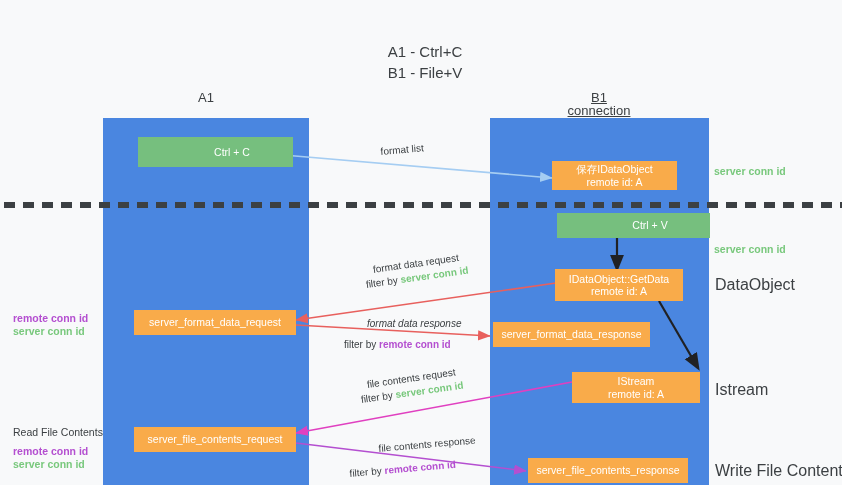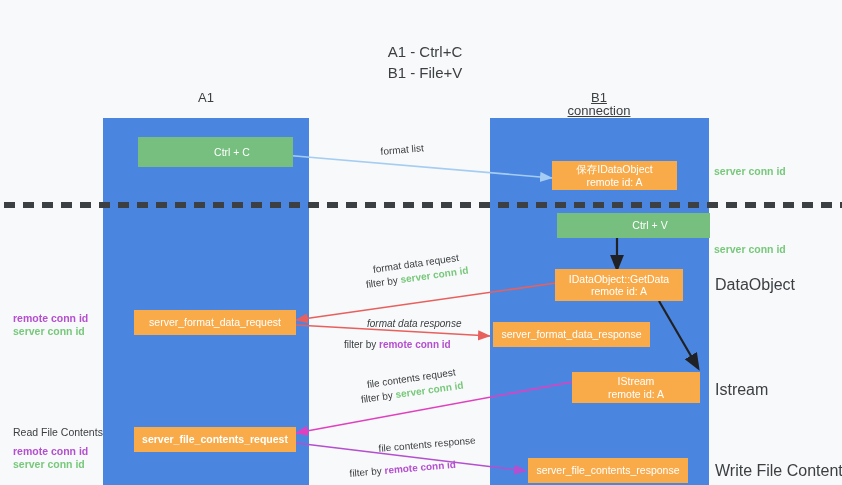--- a/index.html
+++ b/index.html
@@ -102,21 +102,21 @@
   </svg>
 
   <div class="node green" style="left:134px;top:104px;width:122px;height:30px;">
     <span>Ctrl + C</span>
   </div>
 
   <div class="node orange" style="left:130px;top:277px;width:162px;height:25px;">
     <span>server_format_data_request</span>
   </div>
 
-  <div class="node orange" style="left:130px;top:394px;width:162px;height:25px;font-weight:bold;">
+  <div class="node orange" style="left:130px;top:394px;width:162px;height:25px;">
     <span>server_file_contents_request</span>
   </div>
 
   <div class="node orange" style="left:548px;top:128px;width:125px;height:29px;">
     <span>保存IDataObject</span>
     <span>remote id: A</span>
   </div>
 
   <div class="node green" style="left:553px;top:180px;width:120px;height:25px;">
     <span>Ctrl + V</span>

